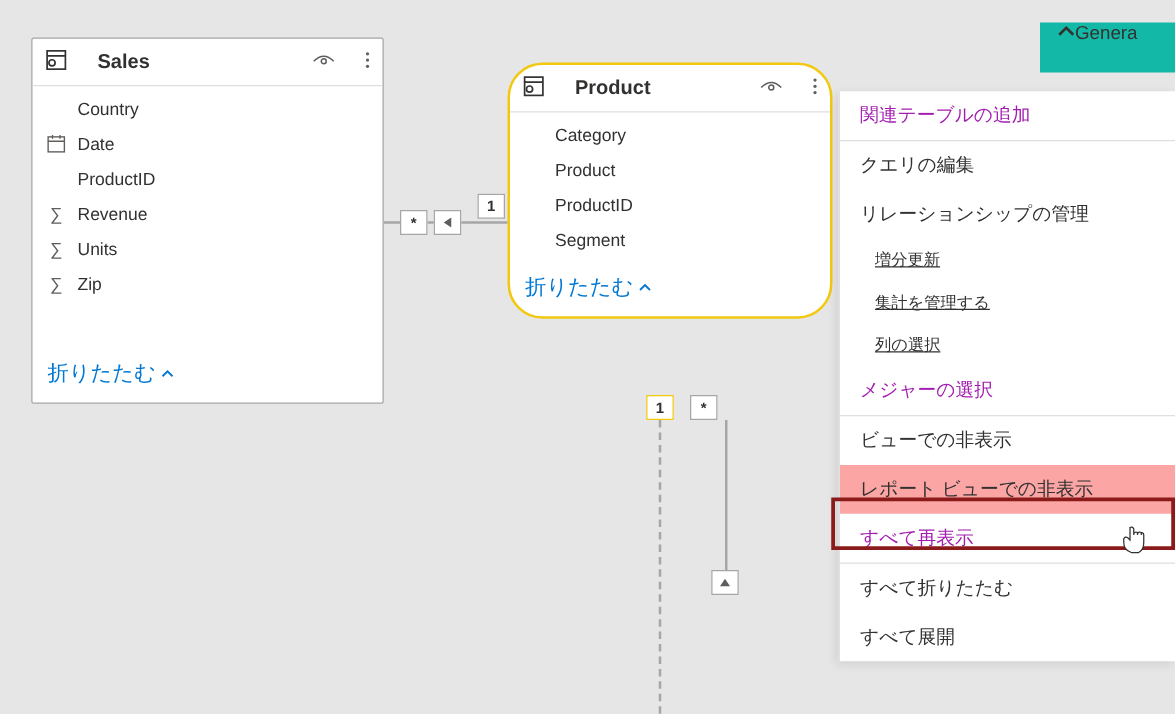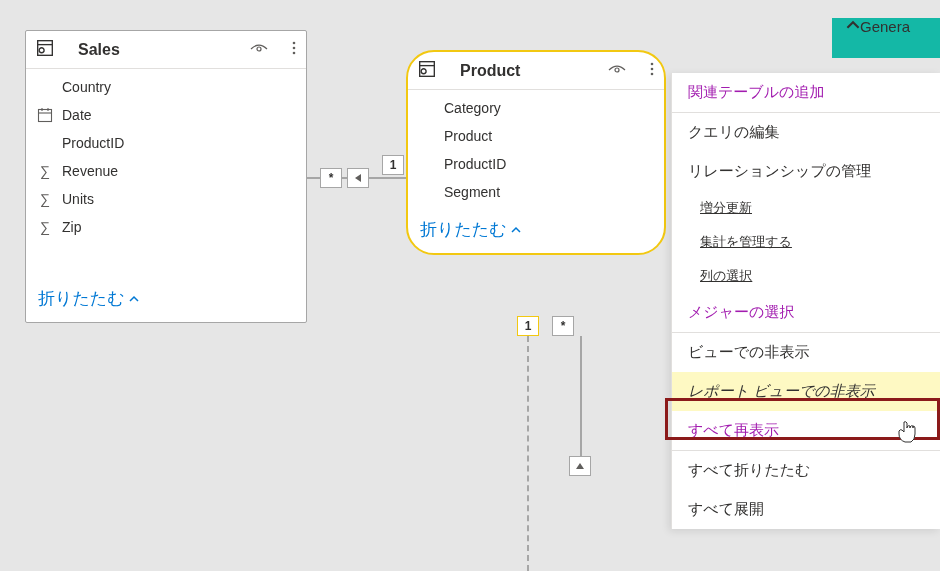--- a/index.html
+++ b/index.html
@@ -192,21 +192,21 @@
     <div class="ctx-item disabled"><span>関連テーブルの追加</span></div>
     <div class="ctx-sep"></div>
     <div class="ctx-item"><span>クエリの編集</span></div>
     <div class="ctx-item"><span>リレーションシップの管理</span></div>
     <div class="ctx-item big"><span>増分更新</span></div>
     <div class="ctx-item big"><span>集計を管理する</span></div>
     <div class="ctx-item big"><span>列の選択</span></div>
     <div class="ctx-item disabled"><span>メジャーの選択</span></div>
     <div class="ctx-sep"></div>
     <div class="ctx-item"><span>ビューでの非表示</span></div>
-    <div class="ctx-item" style="background:#fef9c3;font-style:italic;"><span>レポート ビューでの非表示</span></div>
+    <div class="ctx-item" style="background:#fca5a5;"><span>レポート ビューでの非表示</span></div>
     <div class="ctx-item disabled"><span>すべて再表示</span></div>
     <div class="ctx-sep"></div>
     <div class="ctx-item"><span>すべて折りたたむ</span></div>
     <div class="ctx-item"><span>すべて展開</span></div>
   </div>
 
   <div class="ctx-highlight" style="left:665px; top:398px; width:275px; height:42px;"></div>
 
   <div class="cursor" style="left:897px; top:420px;">
     <svg width="20" height="24" viewBox="0 0 20 24" fill="#fff" stroke="#323130" stroke-width="1">

